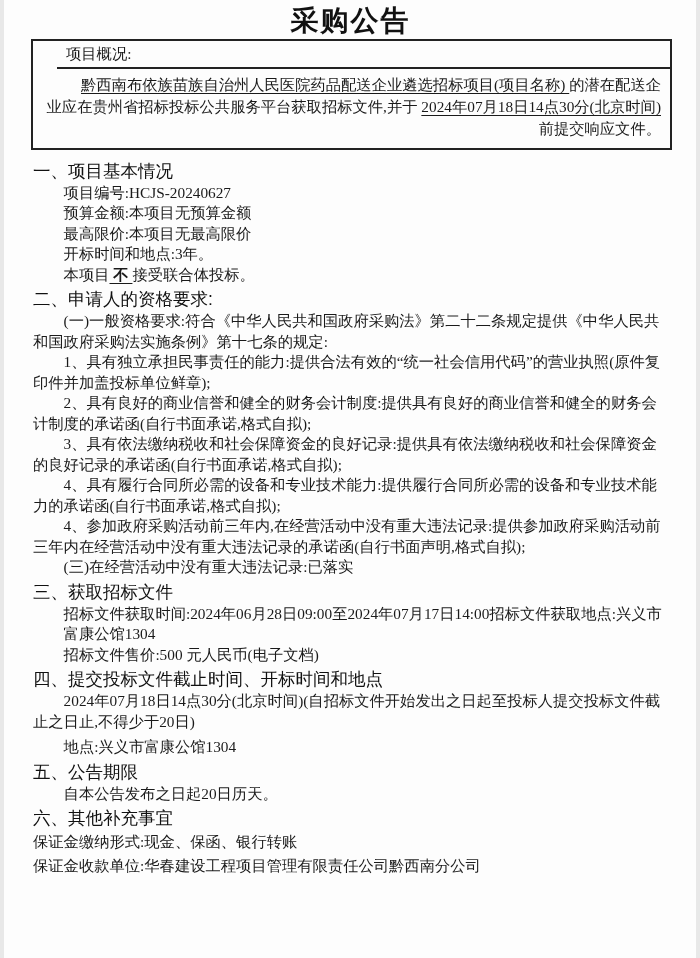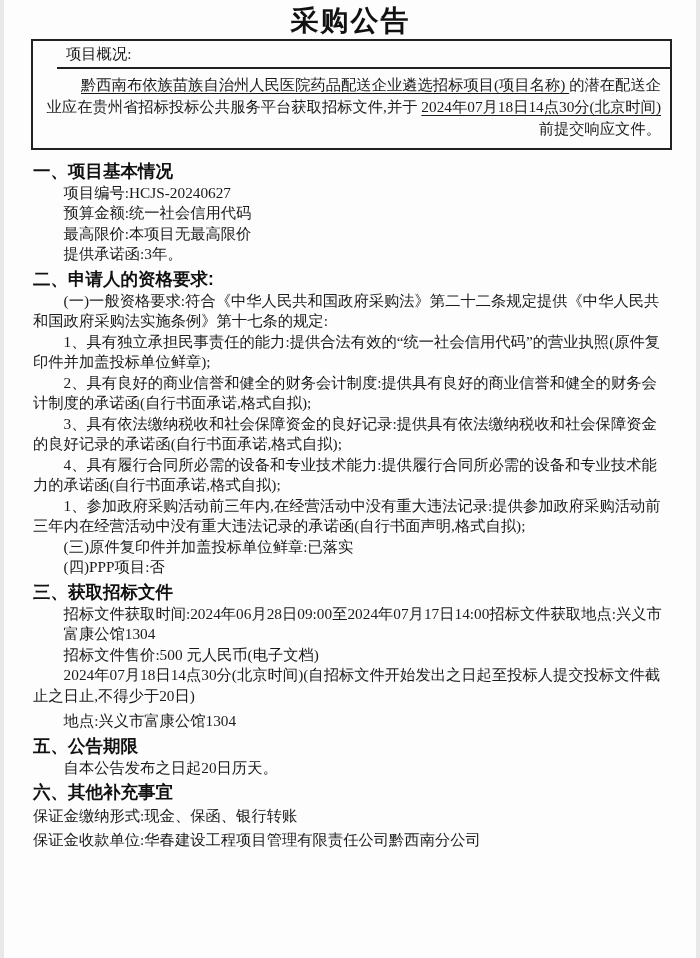--- a/index.html
+++ b/index.html
@@ -41,21 +41,21 @@
     margin:0;
     padding:5px 9px 8px 9px;
     text-indent:2em;
     line-height:22px;
     text-align:right;
   }
   h2.sec {
     margin:3px 0 1px 0;
     font-size:17.5px;
     line-height:22px;
-    font-weight:700;
+    font-weight:400;
     font-family:"Liberation Sans","DejaVu Sans",sans-serif;
     color:#111;
   }
   p { margin:0; line-height:20.5px; }
   .ind  { text-indent:2em; }
   .hang { margin-left:2em; }
   .loc  { margin-top:5px; }
   .s6p  { line-height:24px; }
   .u { text-decoration:underline; text-underline-offset:3px; }
   .b { font-weight:700; }
@@ -67,38 +67,39 @@
 
   <h1 class="doc-title">采购公告</h1>
 
   <div class="ovbox">
     <div class="ovlabel">项目概况:</div>
     <p class="ovpara"><span class="u">黔西南布依族苗族自治州人民医院药品配送企业遴选招标项目(项目名称)&nbsp;</span><span>的潜在配送企业应在贵州省招标投标公共服务平台获取招标文件,并于 </span><span class="u">2024年07月18日14点30分(北京时间)</span><span>前提交响应文件。</span></p>
   </div>
 
   <h2 class="sec">一、项目基本情况</h2>
   <p class="ind">项目编号:HCJS-20240627</p>
-  <p class="ind">预算金额:统一社会信用代码</p>
+  <p class="ind">预算金额:本项目无预算金额</p>
   <p class="ind">最高限价:本项目无最高限价</p>
-  <p class="ind">提供承诺函:3年。</p>
+  <p class="ind">开标时间和地点:3年。</p>
+  <p class="ind"><span>本项目</span><span class="u b">&nbsp;不&nbsp;</span><span>接受联合体投标。</span></p>
 
   <h2 class="sec">二、申请人的资格要求:</h2>
   <p class="ind">(一)一般资格要求:符合《中华人民共和国政府采购法》第二十二条规定提供《中华人民共和国政府采购法实施条例》第十七条的规定:</p>
   <p class="ind">1、具有独立承担民事责任的能力:提供合法有效的“统一社会信用代码”的营业执照(原件复印件并加盖投标单位鲜章);</p>
   <p class="ind">2、具有良好的商业信誉和健全的财务会计制度:提供具有良好的商业信誉和健全的财务会计制度的承诺函(自行书面承诺,格式自拟);</p>
   <p class="ind">3、具有依法缴纳税收和社会保障资金的良好记录:提供具有依法缴纳税收和社会保障资金的良好记录的承诺函(自行书面承诺,格式自拟);</p>
   <p class="ind">4、具有履行合同所必需的设备和专业技术能力:提供履行合同所必需的设备和专业技术能力的承诺函(自行书面承诺,格式自拟);</p>
-  <p class="ind">1、参加政府采购活动前三年内,在经营活动中没有重大违法记录:提供参加政府采购活动前三年内在经营活动中没有重大违法记录的承诺函(自行书面声明,格式自拟);</p>
-  <p class="ind">(三)原件复印件并加盖投标单位鲜章:已落实</p>
-  <p class="ind">(四)PPP项目:否</p>
+  <p class="ind">4、参加政府采购活动前三年内,在经营活动中没有重大违法记录:提供参加政府采购活动前三年内在经营活动中没有重大违法记录的承诺函(自行书面声明,格式自拟);</p>
+  <p class="ind">(三)在经营活动中没有重大违法记录:已落实</p>
 
   <h2 class="sec">三、获取招标文件</h2>
   <p class="hang">招标文件获取时间:2024年06月28日09:00至2024年07月17日14:00招标文件获取地点:兴义市富康公馆1304</p>
   <p class="hang">招标文件售价:500 元人民币(电子文档)</p>
 
+  <h2 class="sec">四、提交投标文件截止时间、开标时间和地点</h2>
   <p class="ind">2024年07月18日14点30分(北京时间)(自招标文件开始发出之日起至投标人提交投标文件截止之日止,不得少于20日)</p>
   <p class="ind loc">地点:兴义市富康公馆1304</p>
 
   <h2 class="sec">五、公告期限</h2>
   <p class="ind">自本公告发布之日起20日历天。</p>
 
   <h2 class="sec">六、其他补充事宜</h2>
   <p class="s6p">保证金缴纳形式:现金、保函、银行转账</p>
   <p class="s6p">保证金收款单位:华春建设工程项目管理有限责任公司黔西南分公司</p>
 

